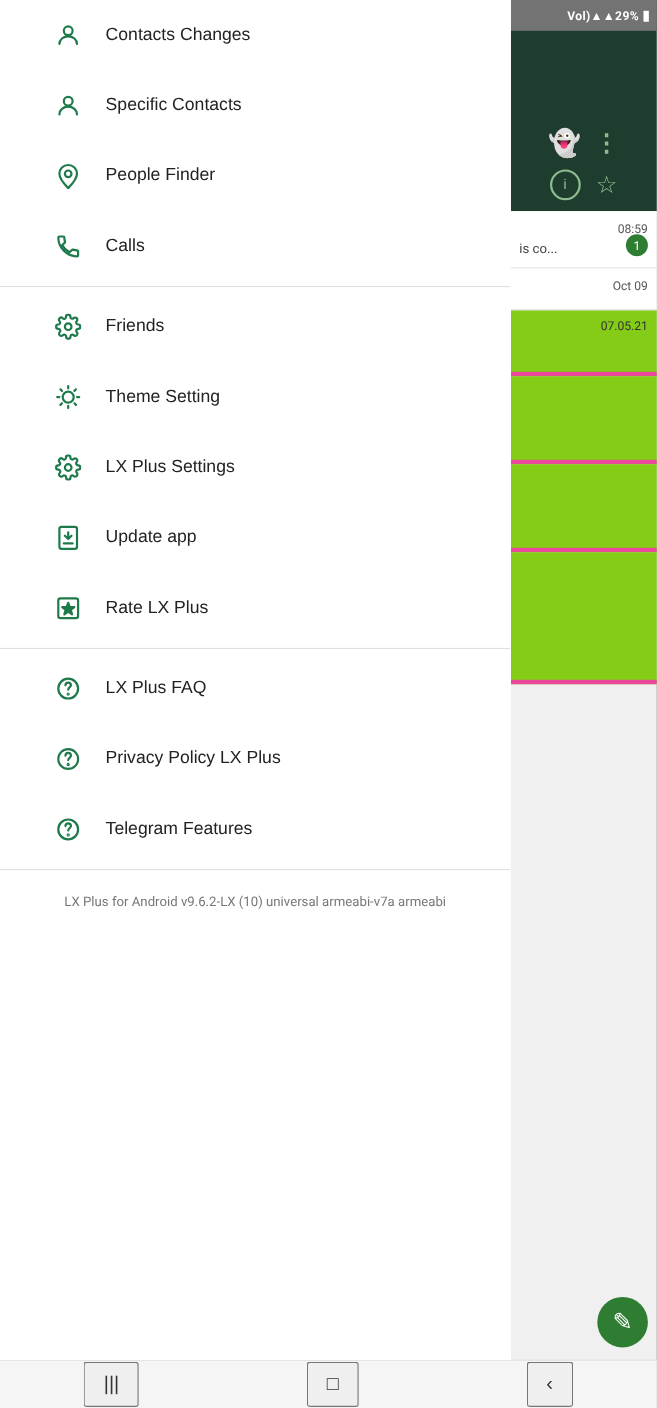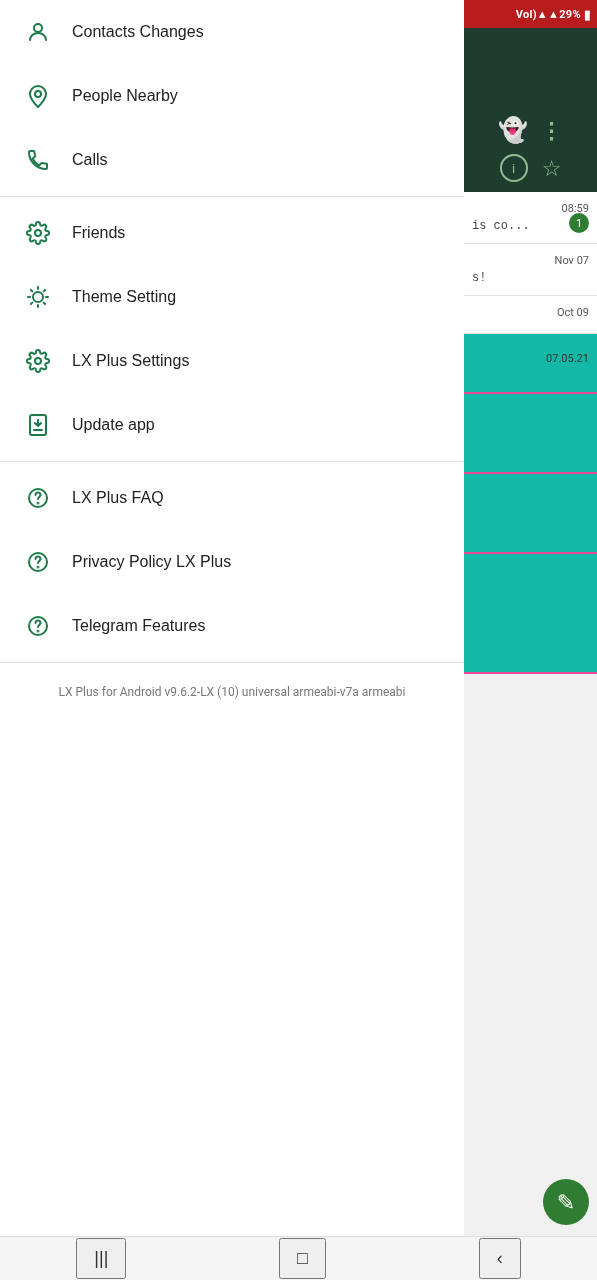--- a/index.html
+++ b/index.html
@@ -11,21 +11,21 @@
       position: relative;
       background: #888;
     }
 
     
     .status-bar {
       position: absolute;
       top: 0; right: 0;
       width: 133px;
       height: 28px;
-      background: #b91c1c;
+      background: #737373;
       display: flex;
       align-items: center;
       justify-content: flex-end;
       padding-right: 6px;
       z-index: 10;
     }
     .status-bar-text {
       color: white;
       font-size: 11px;
       font-weight: bold;
@@ -103,41 +103,40 @@
     }
     .chat-time {
       font-size: 11px;
       color: #555;
       text-align: right;
     }
     .chat-preview {
       font-size: 12px;
       color: #444;
       margin-top: 4px;
-      font-family: Liberation Mono, monospace;
     }
     .chat-badge {
       position: absolute;
       right: 8px;
       bottom: 10px;
       width: 20px;
       height: 20px;
       background: #2e7d32;
       border-radius: 50%;
       color: white;
       font-size: 11px;
       display: flex;
       align-items: center;
       justify-content: center;
     }
     .chat-gray {
-      background: #14b8a6;
-      padding: 18px 8px;
+      background: #84cc16;
+      padding: 8px 8px;
       min-height: 60px;
-      border-bottom: 2px solid #ec4899;
+      border-bottom: 4px solid #ec4899;
     }
     .chat-gray-date {
       font-size: 11px;
       color: #333;
       text-align: right;
     }
 
     
     .fab {
       position: absolute;
@@ -191,20 +190,21 @@
 
     .menu-item {
       display: flex;
       align-items: center;
       padding: 14px 20px;
       cursor: pointer;
       border: none;
       background: none;
       width: 100%;
       text-align: left;
+      margin-left: 24px;
     }
     .menu-icon {
       width: 36px;
       height: 36px;
       display: flex;
       align-items: center;
       justify-content: center;
       color: #1e7a4a;
       font-size: 22px;
       flex-shrink: 0;
@@ -252,24 +252,20 @@
     <div class="right-header-bottom">
       <div class="info-circle">i</div>
       <span class="star-icon">☆</span>
     </div>
   </div>
 
   <div class="chat-item">
     <div class="chat-time">08:59</div>
     <div class="chat-preview">is co...</div>
     <div class="chat-badge">1</div>
-  </div>
-  <div class="chat-item">
-    <div class="chat-time">Nov 07</div>
-    <div class="chat-preview">s!</div>
   </div>
   <div class="chat-item">
     <div class="chat-time">Oct 09</div>
     <div class="chat-preview"></div>
   </div>
   <div class="chat-gray">
     <div class="chat-gray-date">07.05.21</div>
   </div>
   <div class="chat-gray" style="min-height:80px;"></div>
   <div class="chat-gray" style="min-height:80px;"></div>
@@ -293,29 +289,38 @@
     <div class="menu-icon">
       <svg class="svg-icon" viewBox="0 0 24 24">
           <circle cx="12" cy="8" r="4"></circle>
           <path d="M4 20c0-4 3.6-7 8-7s8 3 8 7"></path>
         </svg>
     </div>
     <span class="menu-label">Contacts Changes</span>
   </button>
 
 
+  <button class="menu-item">
+    <div class="menu-icon">
+      <svg class="svg-icon" viewBox="0 0 24 24">
+          <circle cx="12" cy="8" r="4"></circle>
+          <path d="M4 20c0-4 3.6-7 8-7s8 3 8 7"></path>
+        </svg>
+    </div>
+    <span class="menu-label">Specific Contacts</span>
+  </button>
 
   <button class="menu-item">
     <div class="menu-icon">
       <svg class="svg-icon" viewBox="0 0 24 24">
         <circle cx="12" cy="10" r="3"></circle>
         <path d="M12 2a8 8 0 0 1 8 8c0 5-8 13-8 13S4 15 4 10a8 8 0 0 1 8-8z"></path>
       </svg>
     </div>
-    <span class="menu-label">People Nearby</span>
+    <span class="menu-label">People Finder</span>
   </button>
 
   <button class="menu-item">
     <div class="menu-icon">
       <svg class="svg-icon" viewBox="0 0 24 24">
           <path d="M6.6 10.8a15.2 15.2 0 0 0 6.6 6.6l2.2-2.2a1 1 0 0 1 1-.25 11.5 11.5 0 0 0 3.6.58 1 1 0 0 1 1 1V20a1 1 0 0 1-1 1A17 17 0 0 1 3 4a1 1 0 0 1 1-1h3.5a1 1 0 0 1 1 1 11.5 11.5 0 0 0 .57 3.6 1 1 0 0 1-.24 1z"></path>
         </svg>
     </div>
     <span class="menu-label">Calls</span>
   </button>
@@ -363,20 +368,29 @@
     <div class="menu-icon">
       <svg class="svg-icon" viewBox="0 0 24 24" style="fill:#1e7a4a;stroke:none;">
         <rect x="4" y="2" width="16" height="20" rx="2" fill="none" stroke="#1e7a4a" stroke-width="2"></rect>
         <path d="M12 7v6m0 0l-3-3m3 3l3-3" stroke="#1e7a4a" stroke-width="2" fill="none"></path>
         <line x1="8" y1="17" x2="16" y2="17" stroke="#1e7a4a" stroke-width="2"></line>
       </svg>
     </div>
     <span class="menu-label">Update app</span>
   </button>
 
+  <button class="menu-item">
+    <div class="menu-icon">
+      <svg class="svg-icon" viewBox="0 0 24 24">
+        <rect x="3" y="3" width="18" height="18" rx="2" stroke="#1e7a4a" stroke-width="2" fill="none"></rect>
+        <polygon points="12,7 13.5,11 17.5,11 14.3,13.4 15.5,17.5 12,15 8.5,17.5 9.7,13.4 6.5,11 10.5,11" fill="#1e7a4a"></polygon>
+      </svg>
+    </div>
+    <span class="menu-label">Rate LX Plus</span>
+  </button>
 
 
   <div class="divider"></div>
 
 
   <button class="menu-item">
     <div class="menu-icon">
       <svg class="svg-icon" viewBox="0 0 24 24">
         <circle cx="12" cy="12" r="9"></circle>
         <path d="M9.5 9a2.5 2.5 0 0 1 5 0c0 1.5-2.5 2-2.5 4"></path>

